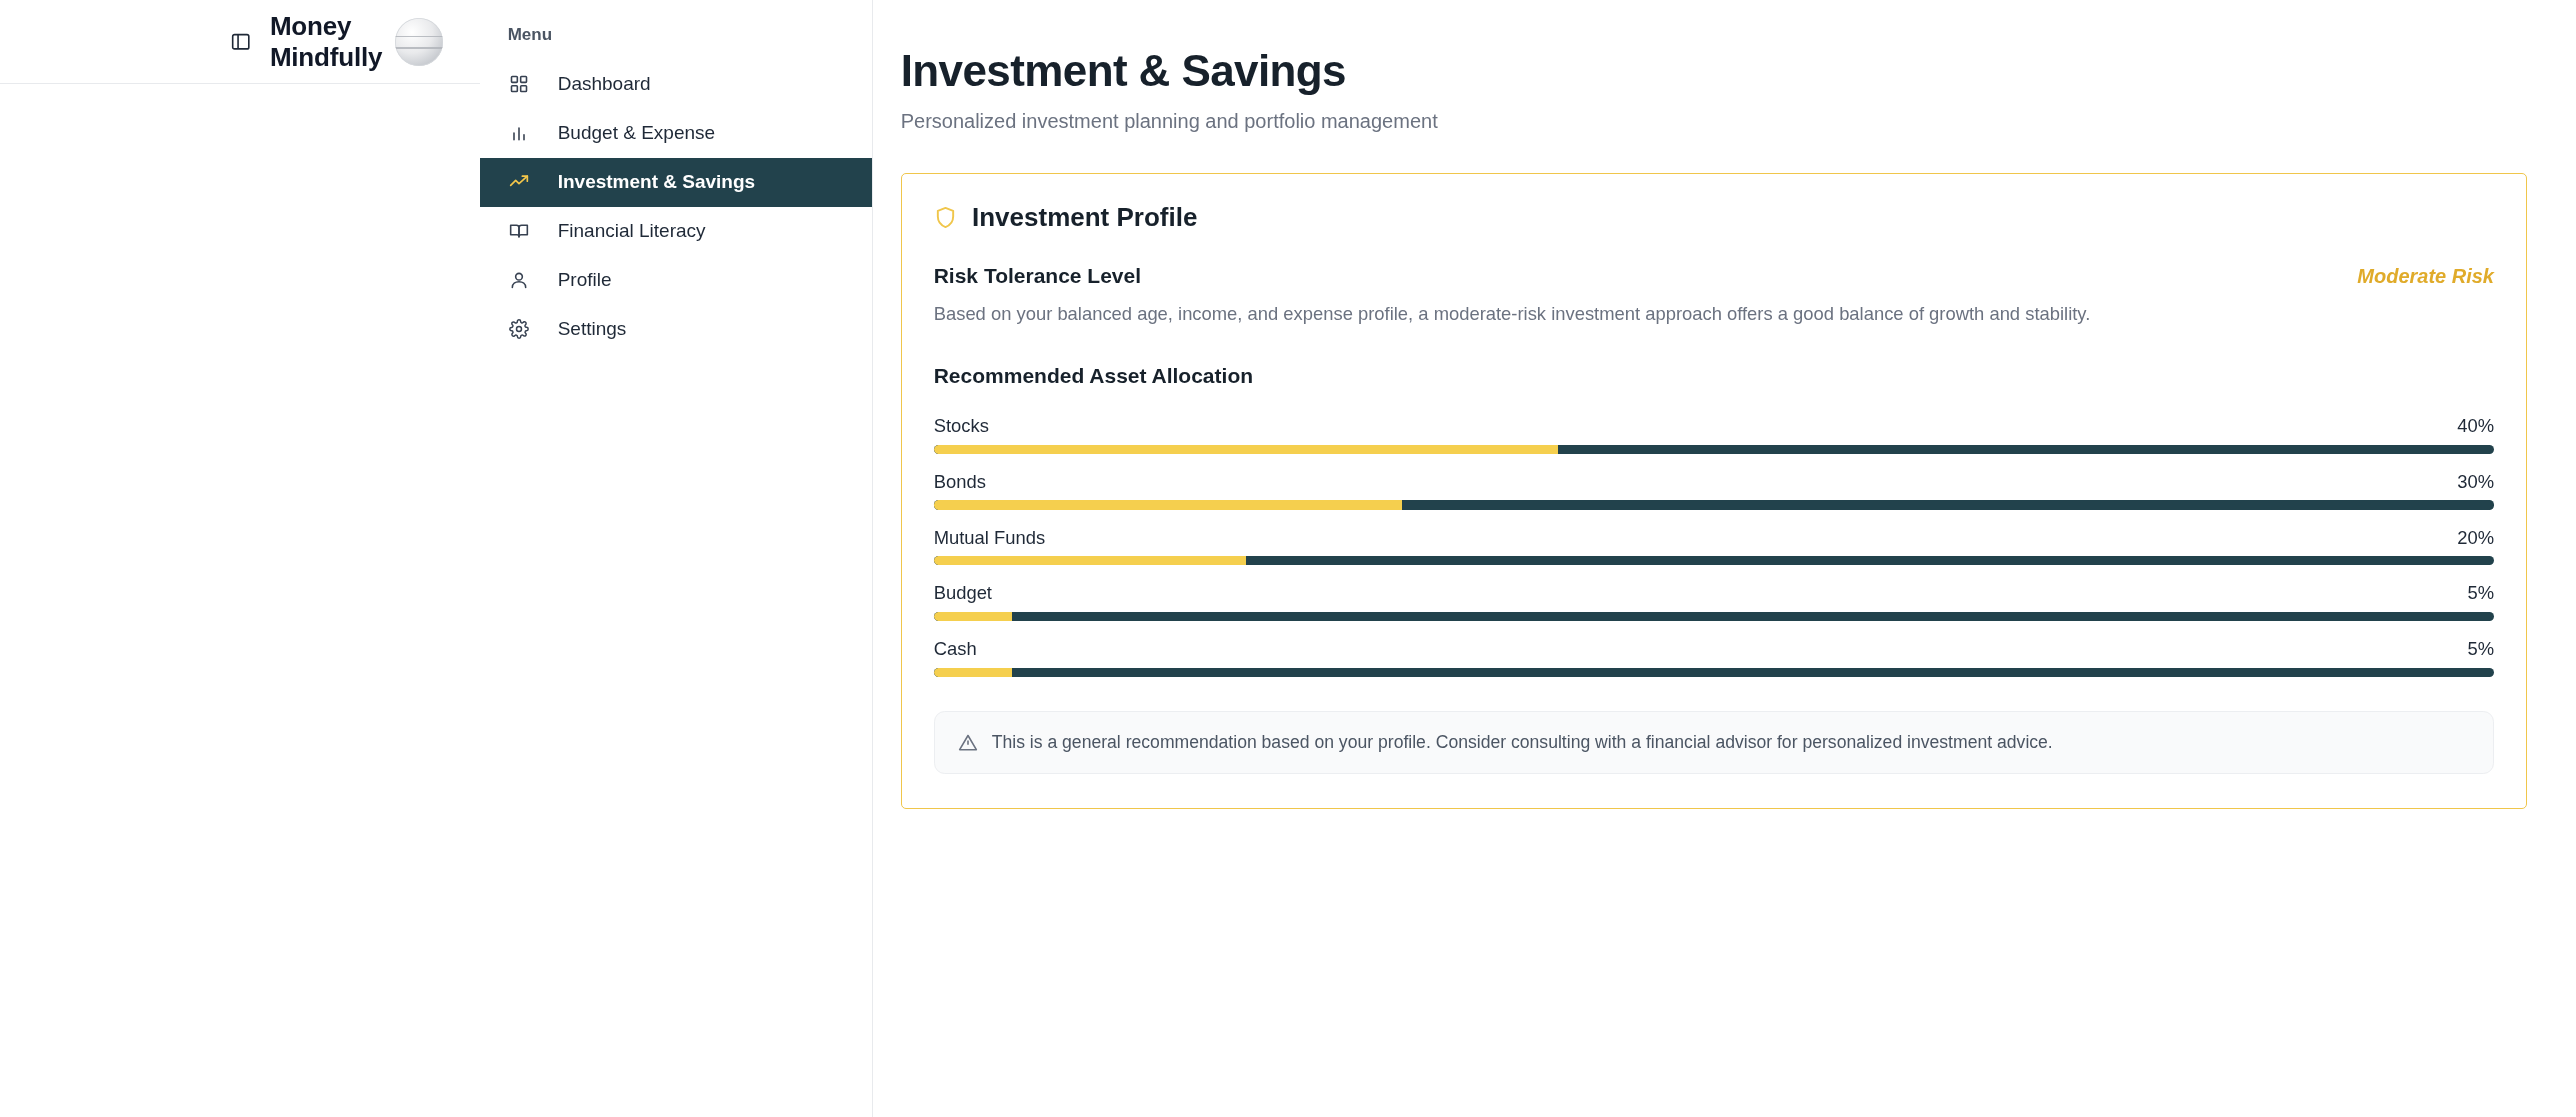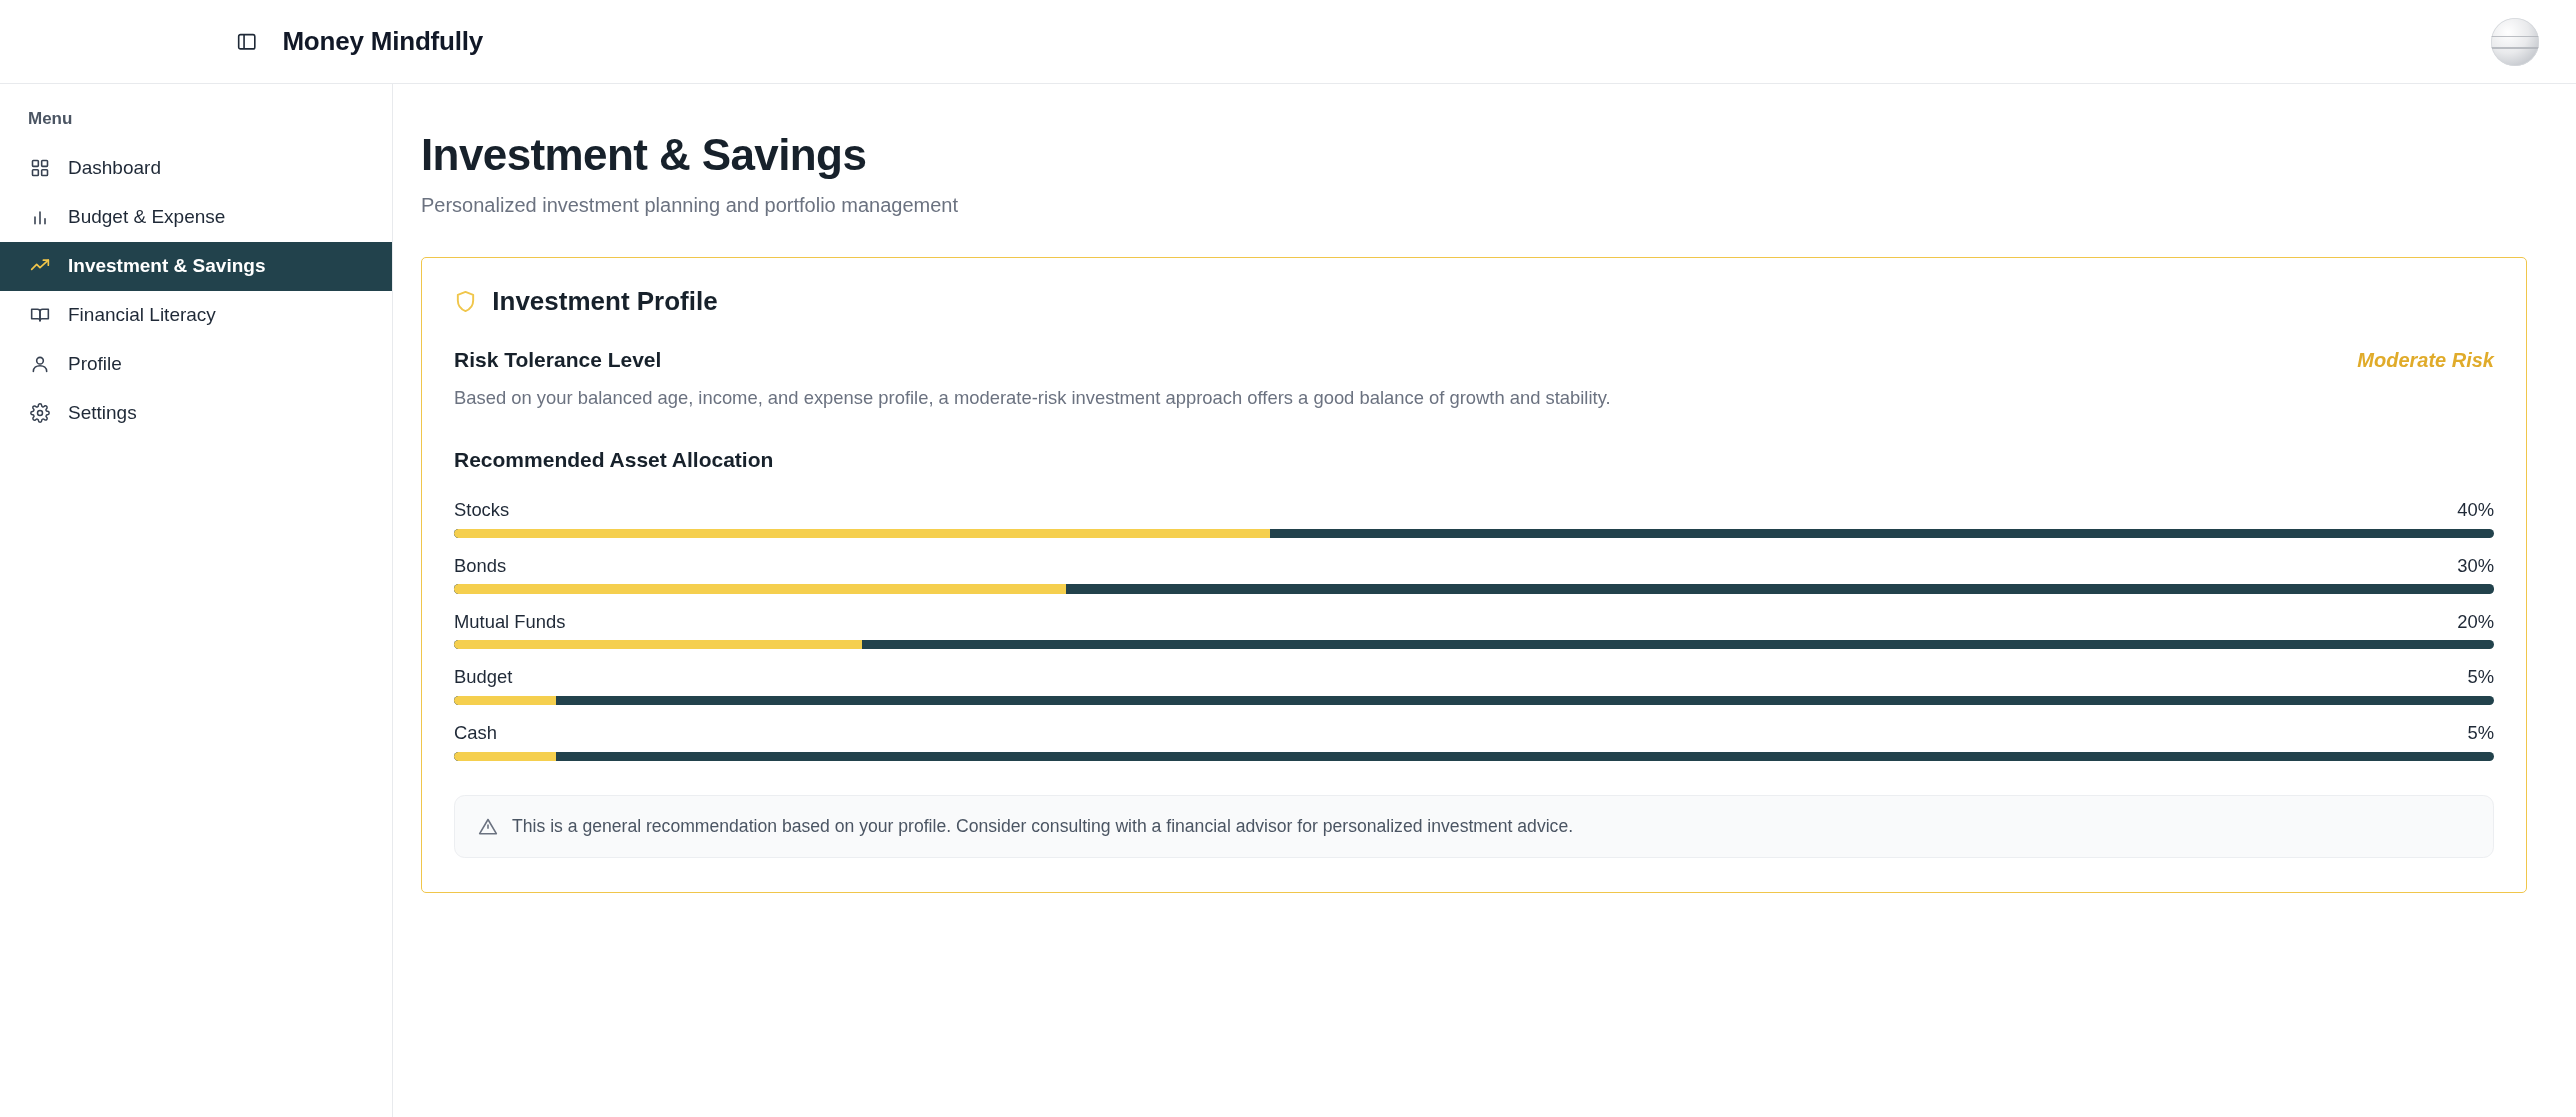--- a/index.html
+++ b/index.html
@@ -5,21 +5,21 @@
   * { box-sizing: border-box; }
   html, body {
     margin: 0; padding: 0;
     width: 2576px; height: 1118px;
     background: #ffffff;
     font-family: "Liberation Sans", sans-serif;
     -webkit-font-smoothing: antialiased;
   }
   .app {
     width: 2576px; height: 1118px;
-    display: flex; flex-direction: column;
+    display: flex; flex-direction: row;
     overflow: hidden;
   }
 
   
   .topbar {
     height: 84px;
     flex: 0 0 84px;
     background: #ffffff;
     border-bottom: 0.8px solid #e8eaed;
     display: flex;
@@ -81,21 +81,21 @@
   }
   .menu-label {
     font-size: 17px;
     color: #4b5563;
     font-weight: bold;
     padding: 0 0 15.3px 28px;
   }
   .nav-item {
     display: flex;
     align-items: center;
-    gap: 17px;
+    gap: 27px;
     height: 49px;
     padding: 0 28px;
     color: #1f2937;
     font-size: 19px;
     cursor: pointer;
   }
   .nav-item .nav-ico {
     width: 23px; height: 23px;
     display: flex; align-items: center; justify-content: center;
     flex: 0 0 23px;

